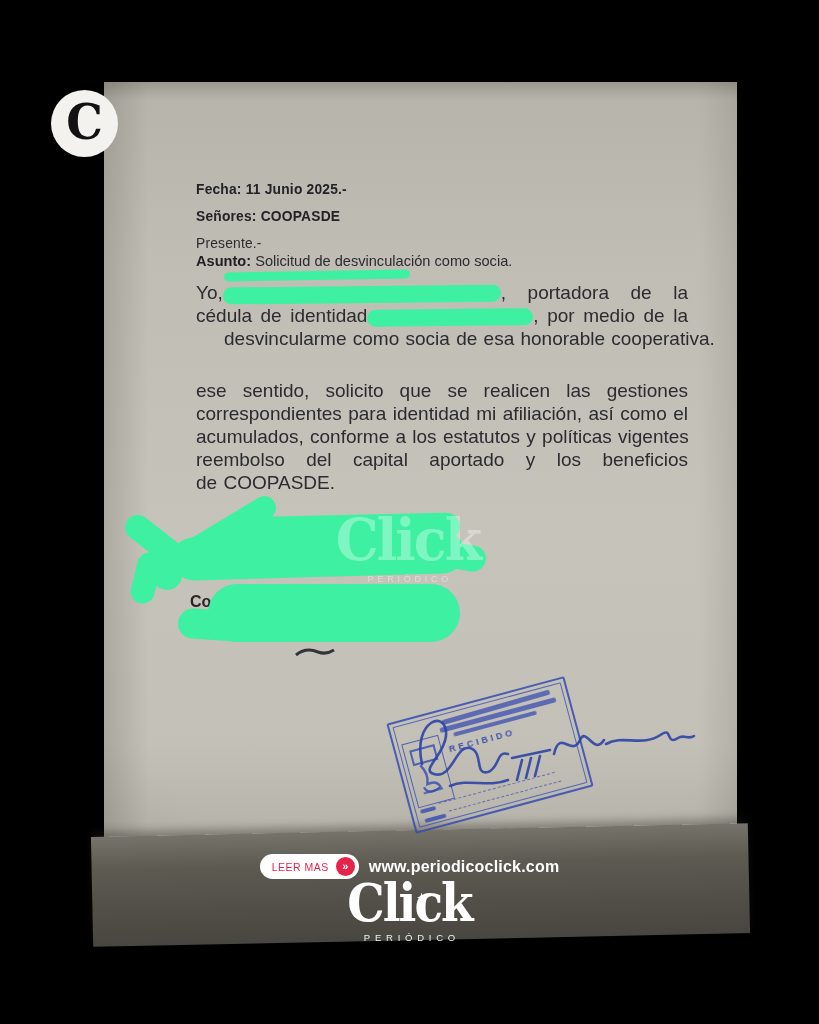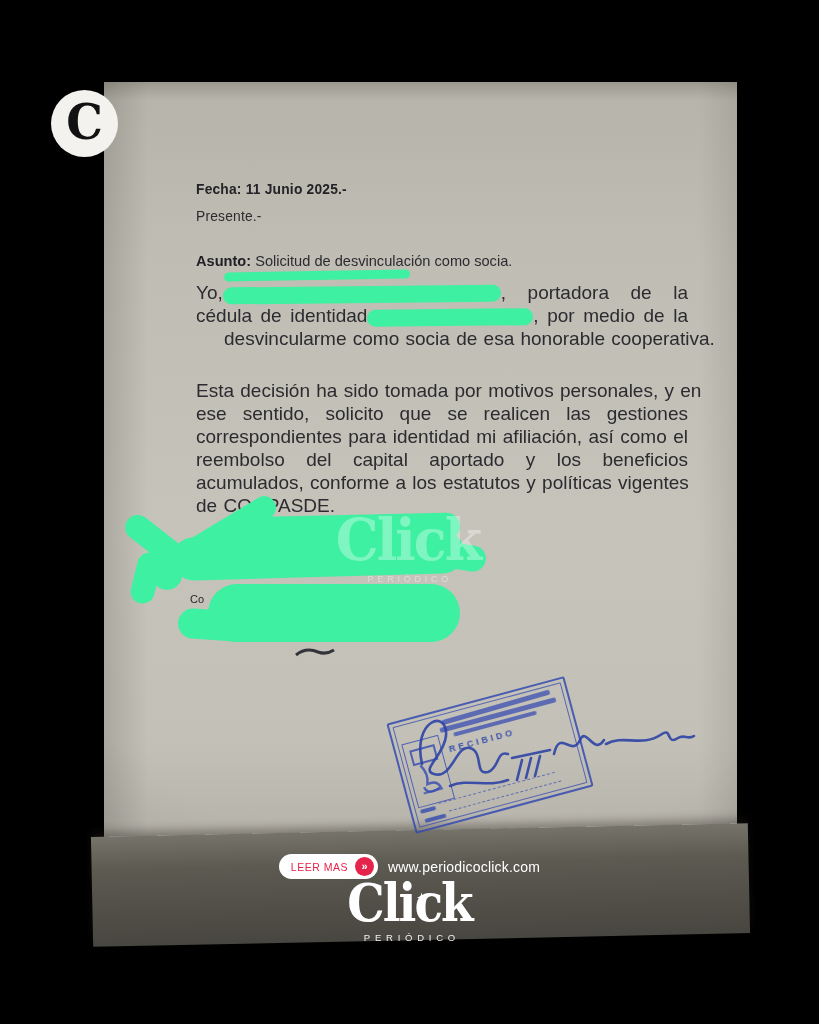--- a/index.html
+++ b/index.html
@@ -42,21 +42,21 @@
   .s-arm1{left:70px;top:436px;width:108px;height:23px;border-radius:12px;transform:rotate(-31deg);}
   .s-hook{left:16px;top:448px;width:74px;height:25px;border-radius:13px;transform:rotate(38deg);}
   .s-hook2{left:30px;top:470px;width:24px;height:52px;border-radius:12px;transform:rotate(14deg);}
   .s-blob{left:48px;top:478px;width:30px;height:30px;border-radius:50%;}
   .s-top{left:124px;top:433px;width:232px;height:27px;border-radius:14px;transform:rotate(-1.2deg);}
   .s-main{left:68px;top:452px;width:292px;height:43px;border-radius:22px;transform:rotate(-1.6deg);}
   .s-taper{left:336px;top:462px;width:46px;height:26px;border-radius:13px;transform:rotate(9deg);}
   .s-low{left:104px;top:502px;width:252px;height:58px;border-radius:29px;}
   .s-tail{left:74px;top:528px;width:72px;height:30px;border-radius:15px;transform:rotate(4deg);}
 
-  .contact{position:absolute;font-size:11px;font-weight:normal;color:#26262b;z-index:2;}
+  .contact{position:absolute;font-size:16px;font-weight:bold;color:#26262b;z-index:2;}
   .c1{left:86px;top:511px;}
   .c2{left:80px;top:541px;}
 
   
   .wm{position:absolute;left:224px;top:428px;width:160px;text-align:center;z-index:4;pointer-events:none;}
   .wm-word{font-family:"DejaVu Serif",serif;font-weight:bold;font-size:54px;line-height:58px;
     letter-spacing:-2px;color:rgba(255,255,255,.34);transform:scaleY(1.08);}
   .wm-sub{margin-top:6px;font-size:9px;letter-spacing:.42em;color:rgba(255,255,255,.42);padding-left:.42em;}
 
   
@@ -87,58 +87,58 @@
     transform:scaleY(1.05);margin-top:-3px;}
 
   .cta-row{position:absolute;left:0;right:0;top:854px;display:flex;justify-content:center;
     align-items:center;gap:10px;z-index:7;}
   .cta-pill{display:flex;align-items:center;gap:7px;background:#fff;border-radius:13px;
     padding:3px 4px 3px 12px;}
   .cta-label{color:#e6234a;font-weight:normal;font-size:10.5px;letter-spacing:.5px;}
   .cta-circle{width:19px;height:19px;border-radius:50%;background:#e6234a;display:flex;
     align-items:center;justify-content:center;}
   .cta-chev{color:#fff;font-size:11px;font-weight:bold;line-height:1;margin-top:-1px;}
-  .cta-url{color:#fff;font-weight:normal;font-size:14px;letter-spacing:.2px;}
+  .cta-url{color:#fff;font-weight:bold;font-size:16px;letter-spacing:.2px;}
 
   .logo{position:absolute;left:0;right:0;top:878px;text-align:center;z-index:7;}
   .logo-word{position:relative;display:inline-block;font-family:"DejaVu Serif",serif;
     font-weight:bold;font-size:47px;line-height:50px;letter-spacing:-2px;color:#fff;transform:scaleY(1.1);}
   .spark{position:absolute;top:-4px;left:56%;font-size:11px;color:#fff;letter-spacing:0;}
   .logo-sub{margin-top:4px;font-size:9.5px;letter-spacing:.5em;padding-left:.5em;color:#f2f2f2;}
 </style>
 </head>
 <body>
 
 <div class="stage">
 
   <div class="photo">
     <div class="table-band"></div>
 
     <div class="letter">
       <div class="hdr">
         <div class="b">Fecha: 11 Junio 2025.-</div>
+        <div class="b">Señores: COOPASDE</div>
         <div class="r">Presente.-</div>
       </div>
 
       <div class="asunto"><b>Asunto:</b><span> Solicitud de desvinculación como socia.</span></div>
 
       <div class="smudge" style="left:120px;top:189px;width:186px;height:9px;transform:rotate(-1deg);"></div>
 
       <div class="para p1">
         <div class="jline"><span>Yo,</span><span class="redact r1"></span><span>, portadora de la</span></div>
         <div class="jline"><span>cédula de identidad</span><span class="redact r2"></span><span>, por medio de la</span></div>
         <div class="jline last">desvincularme como socia de esa honorable cooperativa.</div>
       </div>
 
       <div class="para p2">
-        <div class="jline">Esta decisión ha sido tomada por motivos personales, y en</div>
         <div class="jline">ese sentido, solicito que se realicen las gestiones</div>
         <div class="jline">correspondientes para identidad mi afiliación, así como el</div>
+        <div class="jline">acumulados, conforme a los estatutos y políticas vigentes</div>
         <div class="jline">reembolso del capital aportado y los beneficios</div>
-        <div class="jline">acumulados, conforme a los estatutos y políticas vigentes</div>
         <div class="jline" style="text-align-last:left;">de COOPASDE.</div>
       </div>
 
       <div class="contact c1">Co</div>
       <div class="contact c2">Tel: c</div>
     </div>
 
     <svg class="frag-svg" viewBox="0 0 330 150">
       <path d="M120,24 q6,-8 12,-4" stroke="#3a3a3e" stroke-width="2" fill="none"></path>
       <path d="M150,62 q8,6 16,2" stroke="#3a3a3e" stroke-width="2.4" fill="none"></path>

